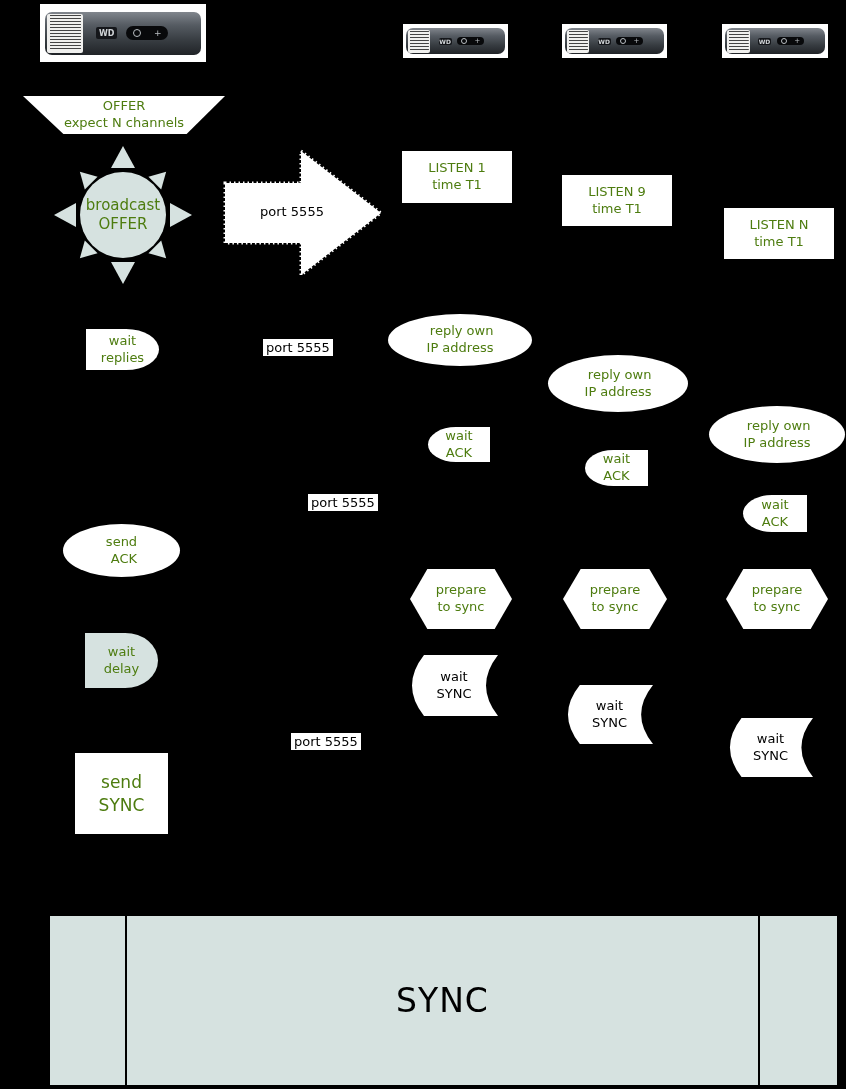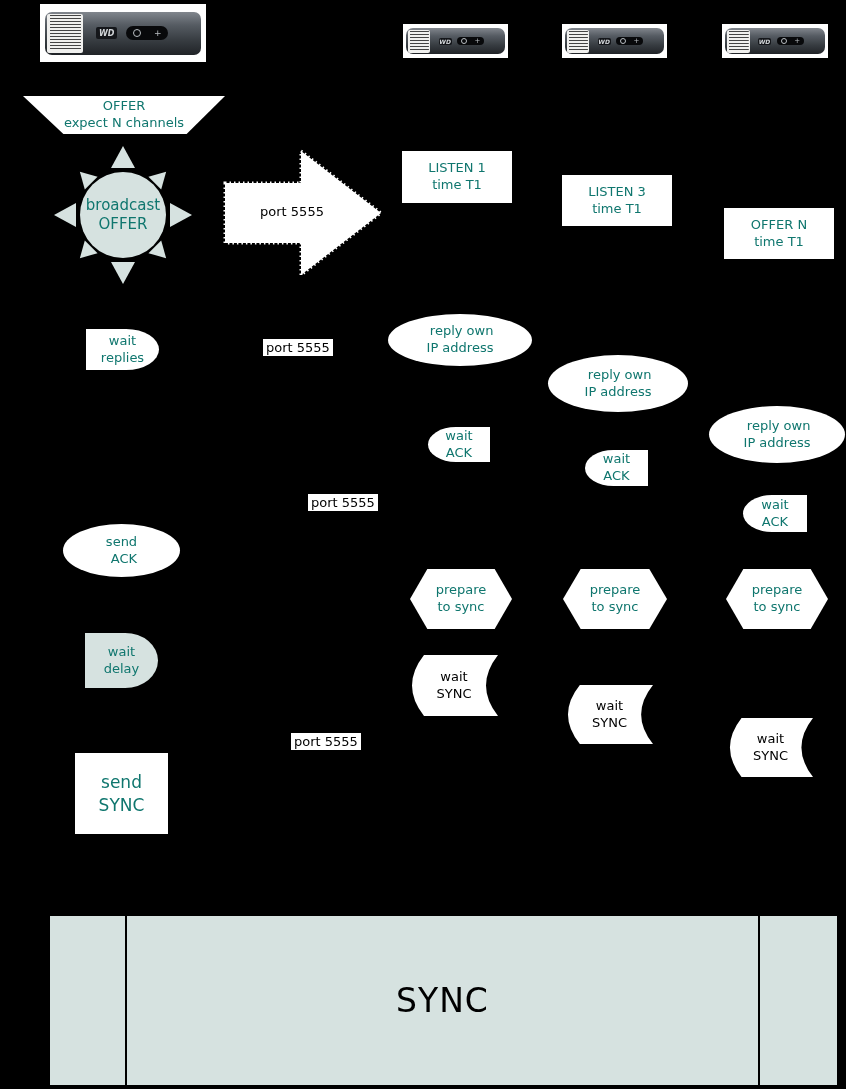--- a/index.html
+++ b/index.html
@@ -1,21 +1,21 @@
 <!DOCTYPE html>
 <html><head>
 <meta charset="utf-8">
 <style>
   html,body{margin:0;padding:0;background:#000;}
   .stage{
     position:relative;width:846px;height:1089px;background:#000;
     font-family:"DejaVu Sans","Liberation Sans",sans-serif;color:#000;overflow:hidden;
   }
   .node{
-    position:absolute;background:#fff;color:#0f766e;
+    position:absolute;background:#fff;color:#4d7c0f;
     display:flex;align-items:center;justify-content:center;
     text-align:center;font-size:13px;line-height:1.3;white-space:pre-line;
   }
   .plain{background:transparent;}
   .ellipse{border-radius:50%;text-align:right;}
   .diamond{clip-path:polygon(50% 0,100% 50%,50% 100%,0 50%);}
   .trap{clip-path:polygon(0 0,100% 0,81% 100%,20% 100%);}
   .hex{clip-path:polygon(17% 0,83% 0,100% 50%,83% 100%,17% 100%,0 50%);}
   .delay-r{border-radius:0 45% 45% 0 / 0 50% 50% 0;}
   .delay-l{border-radius:45% 0 0 45% / 50% 0 0 50%;}
@@ -43,21 +43,21 @@
     background:linear-gradient(180deg,#81868d 0%,#565c63 30%,#383d42 65%,#202327 100%);
   }
   .dev-label{
     position:absolute;left:1.5%;top:5%;bottom:5%;width:23%;border-radius:2px;
     background-color:#f0f0ee;
     background-image:repeating-linear-gradient(180deg,rgba(25,25,25,.8) 0 1px,transparent 1px 3px);
     background-size:86% 92%;background-repeat:no-repeat;background-position:60% 50%;
   }
   .dev-logo{
     position:absolute;left:33%;top:36%;width:13%;height:28%;background:#14161a;
-    color:#d2d6d9;border-radius:2px;font-style:italic;font-weight:bold;
+    color:#d2d6d9;border-radius:2px;font-weight:bold;
     display:flex;align-items:center;justify-content:center;font-size:8px;
   }
   .device.small .dev-logo{font-size:6px;}
   .dev-pill{
     position:absolute;left:52%;top:33%;width:27%;height:33%;background:#08090b;
     border-radius:999px;display:flex;align-items:center;justify-content:space-around;
   }
   .pwr{width:6px;height:6px;border:1px solid #b9bec2;border-radius:50%;}
   .device.small .pwr{width:4px;height:4px;}
   .nav{color:#b9bec2;font-size:9px;line-height:1;font-style:normal;}
@@ -157,23 +157,23 @@
 
   <div class="bigarrow">
     <svg viewBox="0 0 162 132" preserveAspectRatio="none">
       <polygon points="1,35 77,35 77,3 157,65 77,127 77,95 1,95" fill="#fff" stroke="#fff" stroke-width="3" stroke-dasharray="1.5 3"></polygon>
     </svg>
     <span class="lbl">port 5555</span>
   </div>
 
   <div class="node" style="left:402px;top:151px;width:110px;height:52px;">LISTEN 1
 time T1</div>
-  <div class="node" style="left:562px;top:175px;width:110px;height:51px;">LISTEN 3
+  <div class="node" style="left:562px;top:175px;width:110px;height:51px;">LISTEN 9
 time T1</div>
-  <div class="node" style="left:724px;top:208px;width:110px;height:51px;">OFFER N
+  <div class="node" style="left:724px;top:208px;width:110px;height:51px;">LISTEN N
 time T1</div>
 
   <div class="node delay-r" style="left:86px;top:329px;width:73px;height:41px;">wait
 replies</div>
 
   <span class="portlabel" style="left:263px;top:339px;">port 5555</span>
   <span class="portlabel" style="left:308px;top:494px;">port 5555</span>
   <span class="portlabel" style="left:291px;top:733px;">port 5555</span>
 
   <div class="node ellipse" style="left:388px;top:314px;width:144px;height:52px;">reply own

